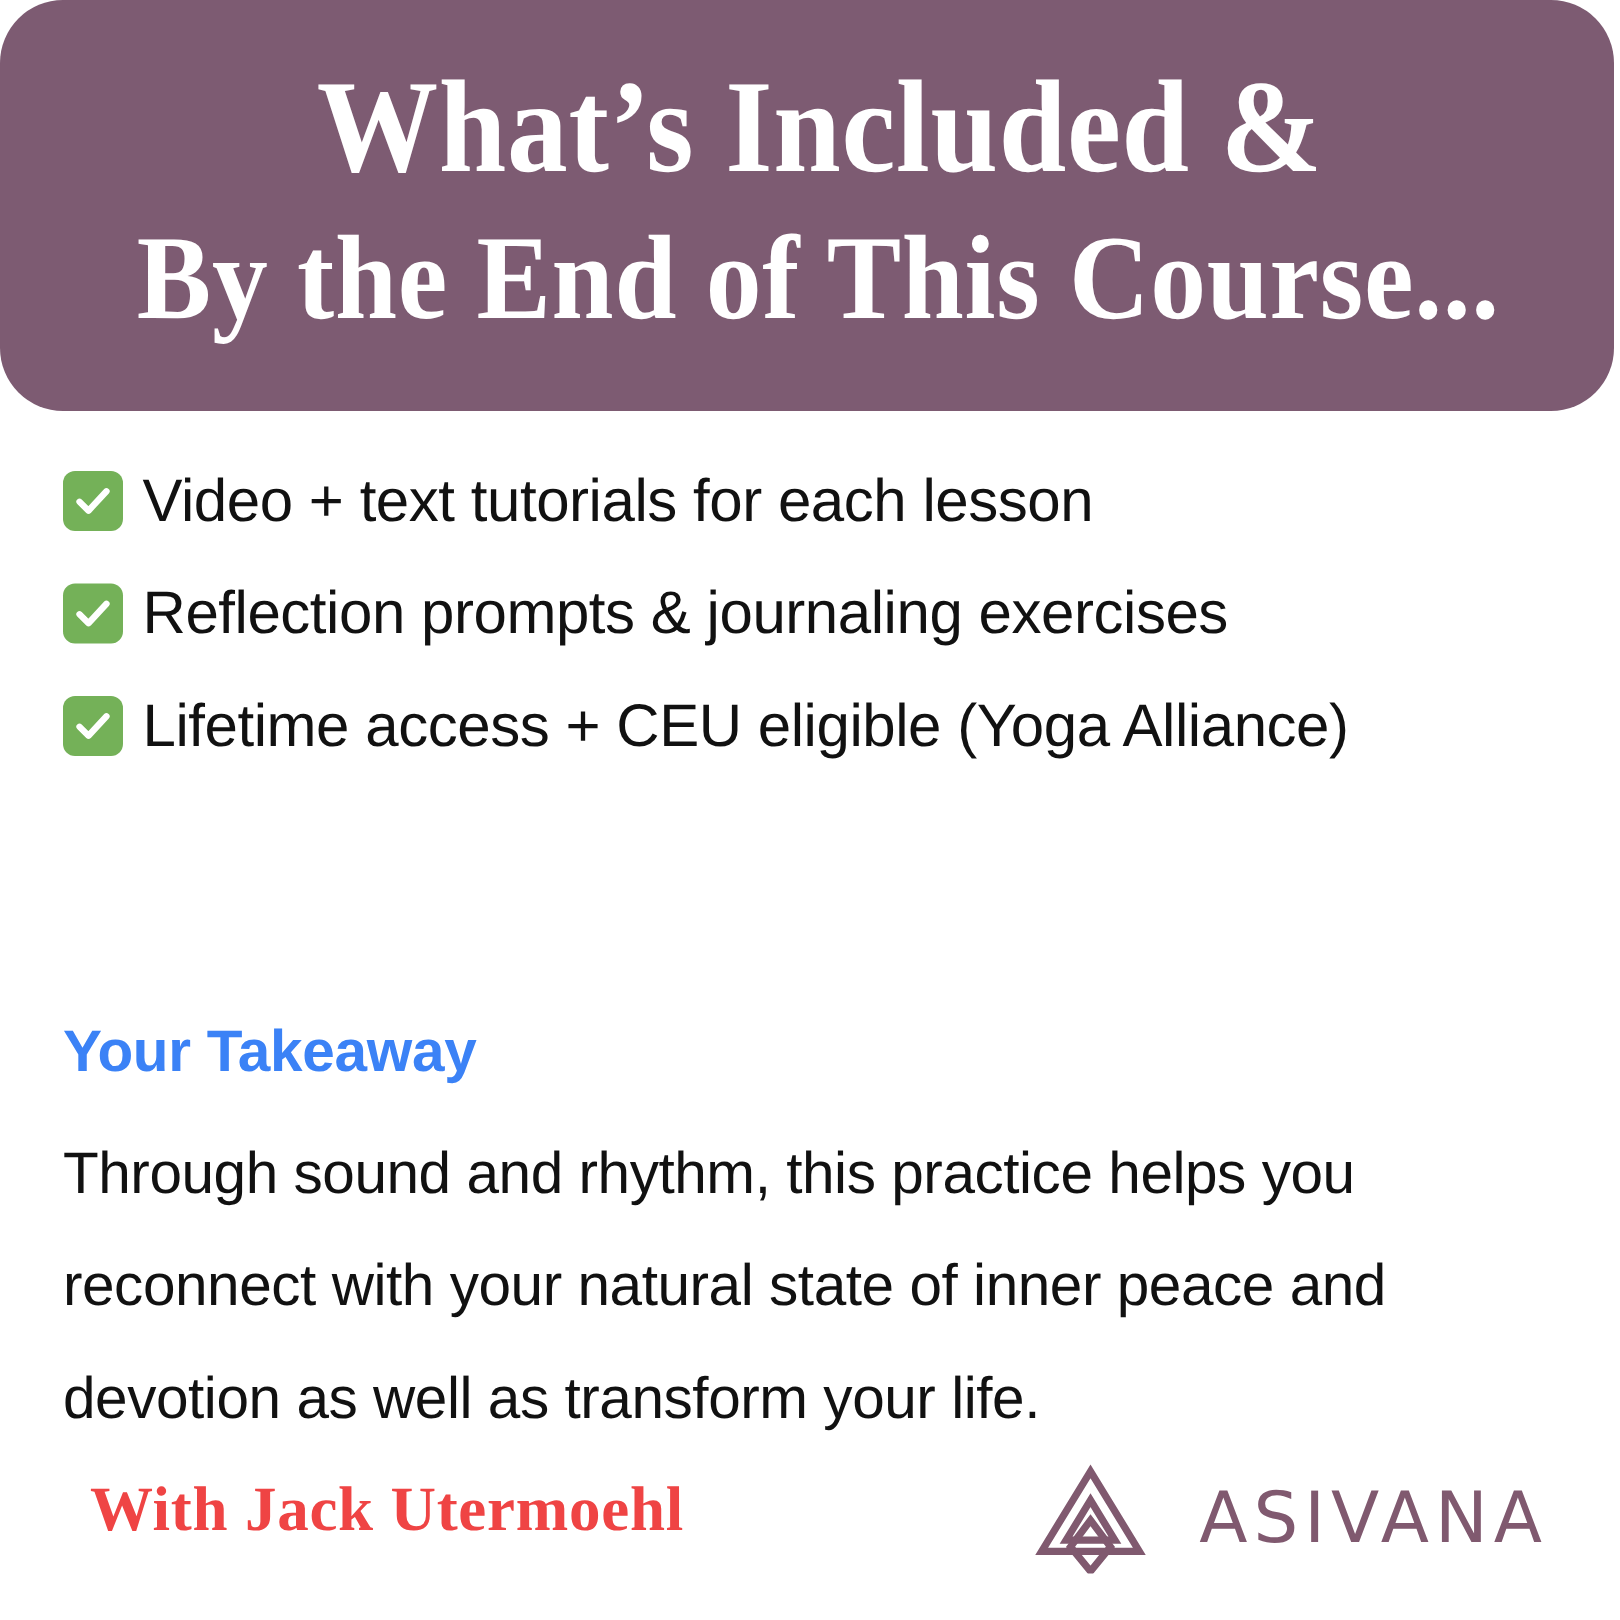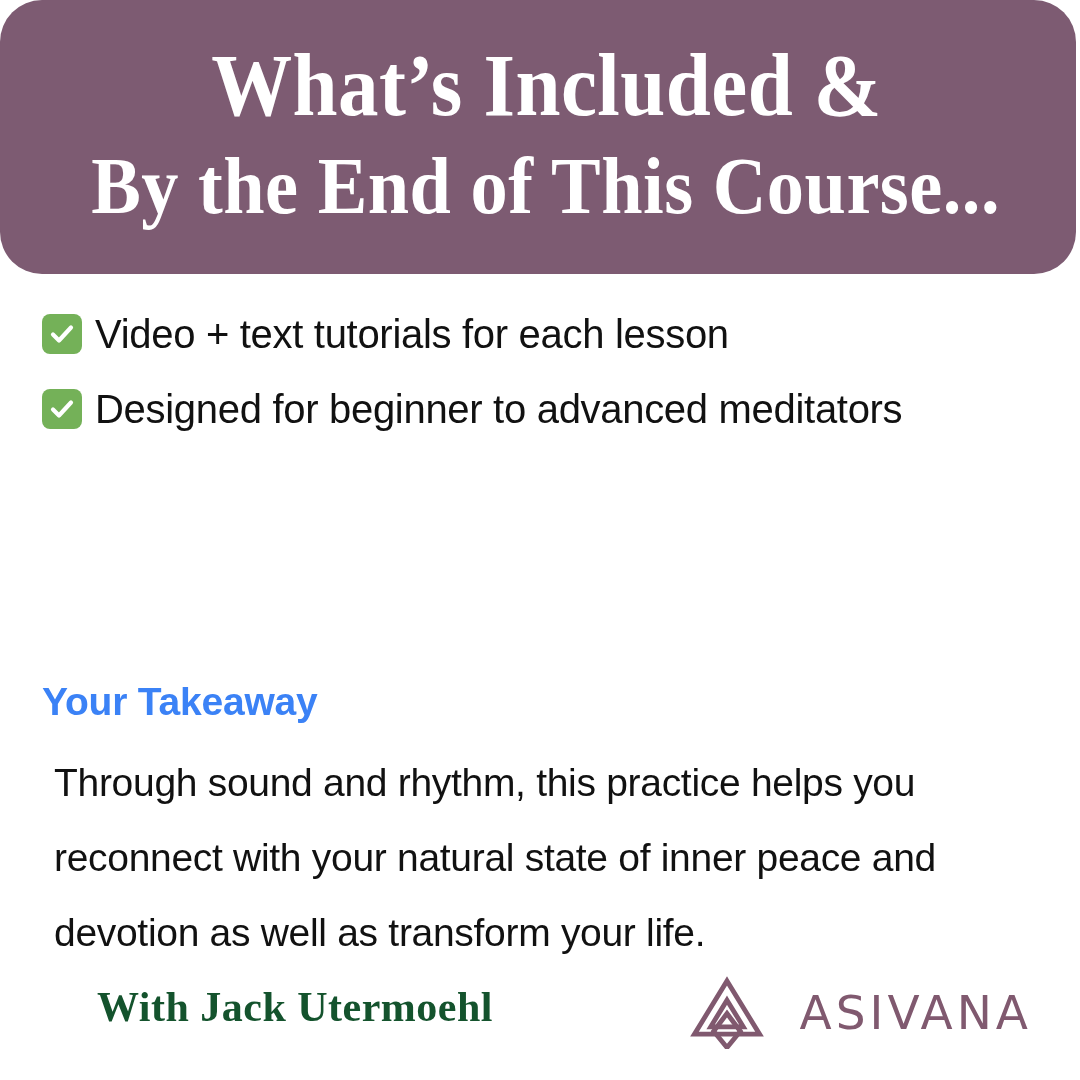--- a/index.html
+++ b/index.html
@@ -90,40 +90,39 @@
     position: absolute;
     left: 42px;
     top: 680px;
     font-size: 39px;
     font-weight: 700;
     color: #3b82f6;
     letter-spacing: -0.2px;
   }
   .takeaway-body {
     position: absolute;
-    left: 54px;
+    left: 42px;
     top: 745px;
     width: 1000px;
     font-size: 39px;
     color: #111111;
     line-height: 75px;
     letter-spacing: -0.3px;
   }
 
   
   .byline {
     position: absolute;
     left: 60px;
     top: 983px;
     font-family: "Liberation Serif", "DejaVu Serif", serif;
     font-weight: 700;
     font-size: 42px;
-    color: #14532d;
+    color: #ef4444;
     letter-spacing: 0.5px;
-    margin-left: 37px;
   }
   .brand {
     position: absolute;
     right: 48px;
     top: 975px;
     display: flex;
     align-items: center;
     gap: 36px;
   }
   .brand-mark {
@@ -153,30 +152,38 @@
   <div class="check-row">
     <span class="check-box">
       <svg width="26" height="26" viewBox="0 0 26 26" aria-hidden="true">
         <polyline points="4,13.5 10,19.5 22,6.5" fill="none" stroke="#ffffff" stroke-width="4.2" stroke-linecap="round" stroke-linejoin="round"></polyline>
       </svg>
     </span>
     <span class="check-label">Video + text tutorials for each lesson</span>
   </div>
 
 
-
-
   <div class="check-row">
     <span class="check-box">
       <svg width="26" height="26" viewBox="0 0 26 26" aria-hidden="true">
         <polyline points="4,13.5 10,19.5 22,6.5" fill="none" stroke="#ffffff" stroke-width="4.2" stroke-linecap="round" stroke-linejoin="round"></polyline>
       </svg>
     </span>
-    <span class="check-label">Designed for beginner to advanced meditators</span>
+    <span class="check-label">Reflection prompts &amp; journaling exercises</span>
   </div>
+
+  <div class="check-row">
+    <span class="check-box">
+      <svg width="26" height="26" viewBox="0 0 26 26" aria-hidden="true">
+        <polyline points="4,13.5 10,19.5 22,6.5" fill="none" stroke="#ffffff" stroke-width="4.2" stroke-linecap="round" stroke-linejoin="round"></polyline>
+      </svg>
+    </span>
+    <span class="check-label">Lifetime access + CEU eligible (Yoga Alliance)</span>
+  </div>
+
 
 </div>
 
 <div class="takeaway-heading">Your Takeaway</div>
 <div class="takeaway-body">Through sound and rhythm, this practice helps you reconnect with your natural state of inner peace and devotion as well as transform your life.</div>
 
 <div class="byline">With Jack Utermoehl</div>
 
 <div class="brand">
   <span class="brand-mark-wrap">

